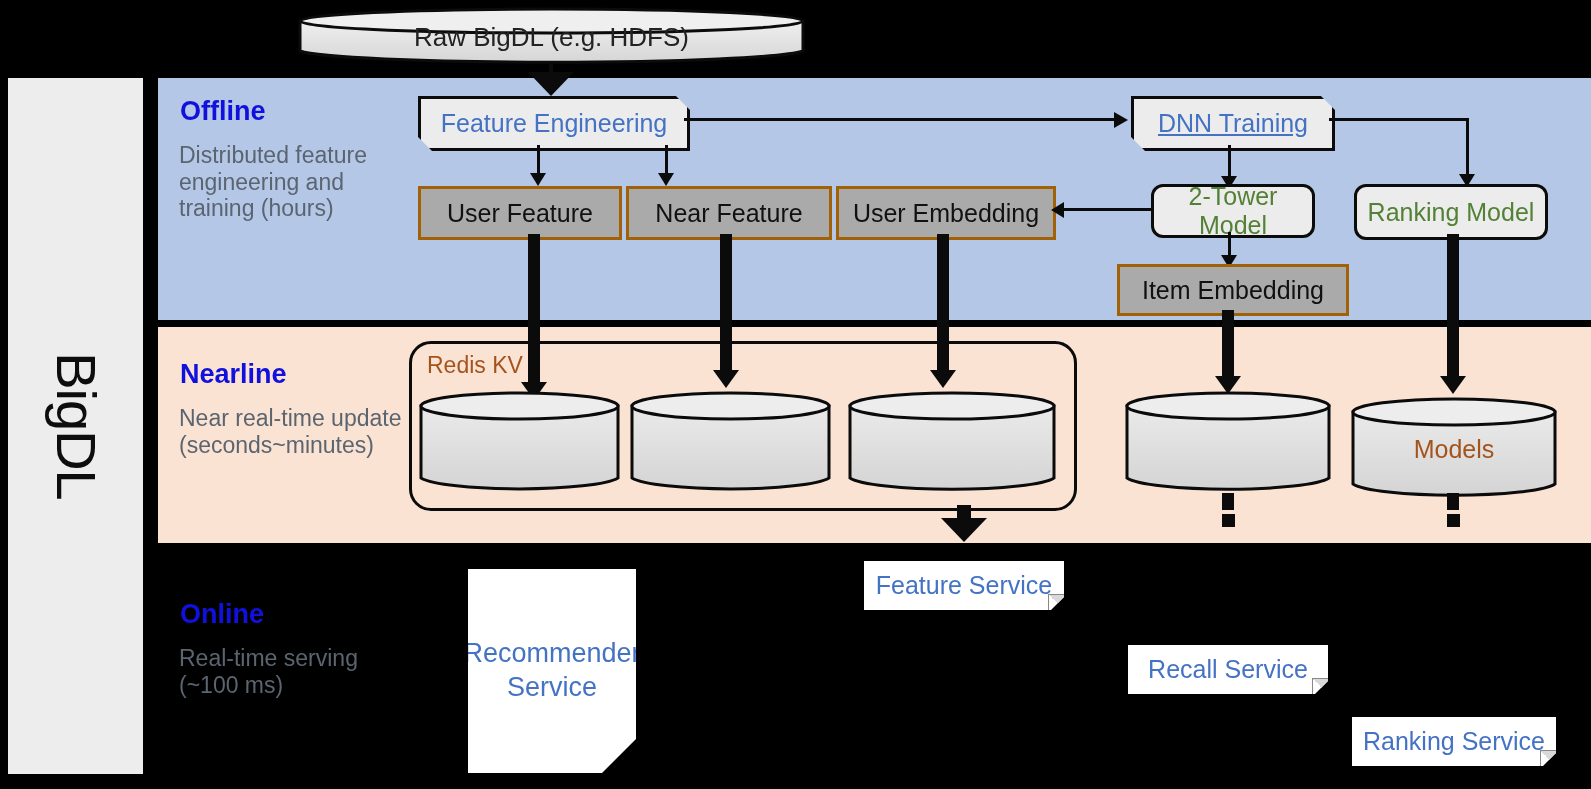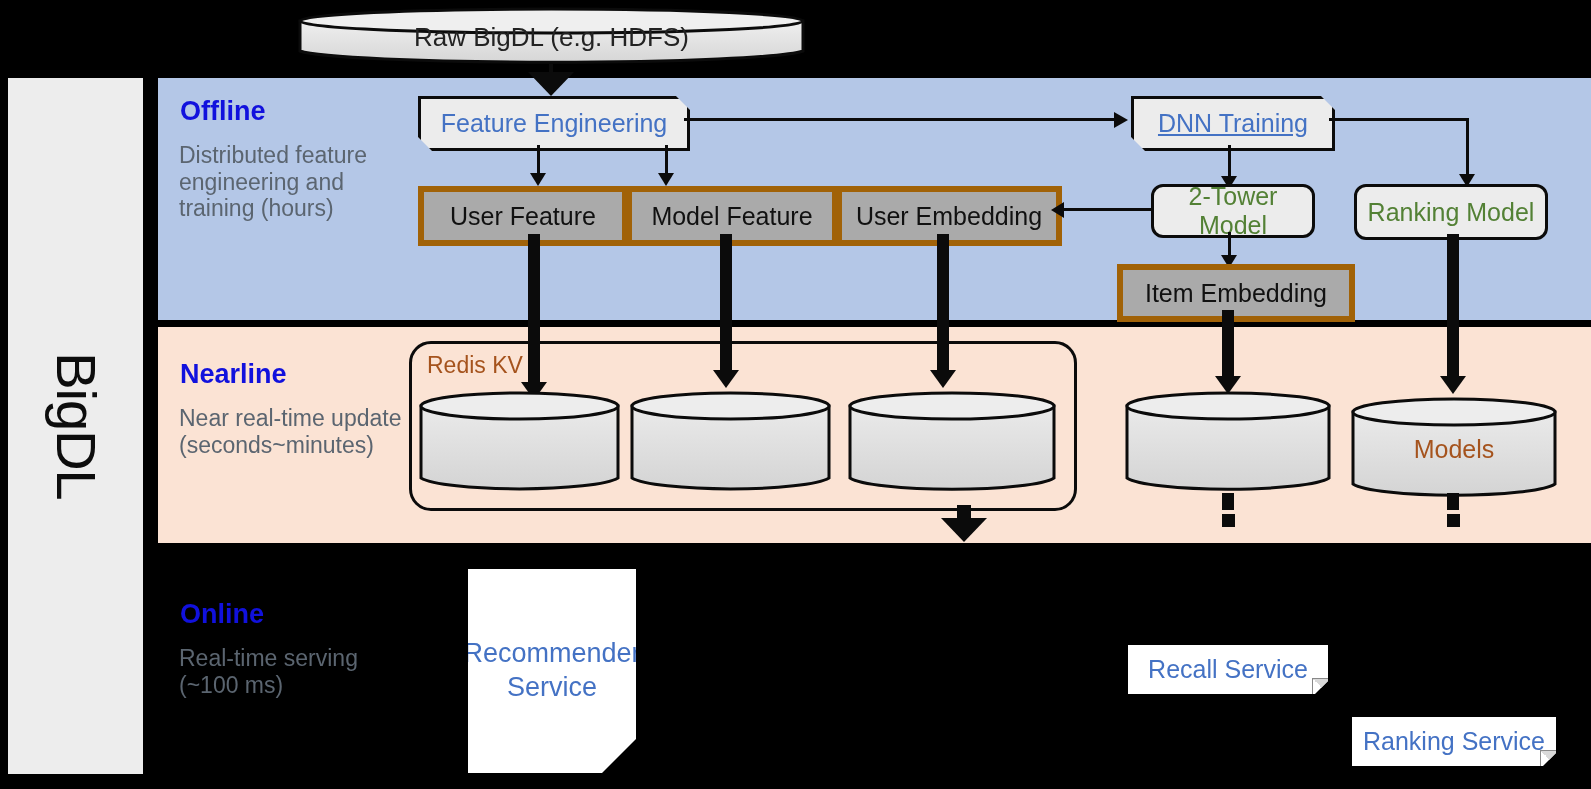--- a/index.html
+++ b/index.html
@@ -24,21 +24,21 @@
     font-family:"Liberation Sans",sans-serif;letter-spacing:-1px;
   }
 
   
   .cap-title{position:absolute;font-size:27px;color:#1111dd;font-weight:600;white-space:nowrap;}
   .cap-sub{position:absolute;font-size:23px;color:#5b6570;line-height:1.16;white-space:pre-line;}
 
   
   .gbox{
     position:absolute;display:flex;align-items:center;justify-content:center;
-    border:6px solid #a16207;background:#aaaaaa;color:#111;font-size:25px;
+    border:3px solid #a16207;background:#aaaaaa;color:#111;font-size:25px;
     text-align:center;
   }
   .procbox{
     position:absolute;display:flex;align-items:center;justify-content:center;
     border:3px solid #0b0b0b;background:#ececec;font-size:25px;text-align:center;
   }
   .procbox.blue{color:#4472c4;}
   .procbox.green{color:#538135;}
   .rounded{border-radius:12px;}
   .notched{
@@ -156,21 +156,21 @@
   <div class="arrow-dn" style="left:1221px;top:176px;"></div>
 
   <div class="hline" style="left:1329px;top:118px;width:140px;height:3px;"></div>
   <div class="vline" style="left:1466px;top:118px;width:3px;height:58px;"></div>
   <div class="arrow-dn" style="left:1459px;top:174px;"></div>
 
   <div class="gbox" style="left:418px;top:186px;width:198px;height:48px;">
     <span>User Feature</span>
   </div>
   <div class="gbox" style="left:626px;top:186px;width:200px;height:48px;">
-    <span>Model Feature</span>
+    <span>Near Feature</span>
   </div>
   <div class="gbox" style="left:836px;top:186px;width:214px;height:48px;">
     <span>User Embedding</span>
   </div>
 
   <div class="procbox green rounded" style="left:1151px;top:184px;width:158px;height:48px;">
     <span>2-Tower Model</span>
   </div>
   <div class="procbox green rounded" style="left:1354px;top:184px;width:188px;height:50px;">
     <span>Ranking Model</span>
@@ -261,20 +261,24 @@
   <div class="arrow-dn-wide" style="left:941px;top:518px;"></div>
 
   <div class="cap-title" style="left:180px;top:599px;">Online</div>
   <div class="cap-sub" style="left:179px;top:645px;width:220px;">Real-time serving (~100 ms)</div>
 
   <div class="note-big" style="left:468px;top:569px;width:168px;height:204px;">
     <span>Recommender Service</span>
     <span class="fold" style="width:34px;height:34px;right:0;bottom:0;background:linear-gradient(225deg,#d0d0d0 0 50%,transparent 50% 100%);"></span>
   </div>
 
+  <div class="note" style="left:864px;top:561px;width:200px;height:49px;">
+    <span>Feature Service</span>
+    <span class="fold"></span>
+  </div>
 
   <div class="note" style="left:1128px;top:645px;width:200px;height:49px;">
     <span>Recall Service</span>
     <span class="fold"></span>
   </div>
 
   <div class="note" style="left:1352px;top:717px;width:204px;height:49px;">
     <span>Ranking Service</span>
     <span class="fold"></span>
   </div>

